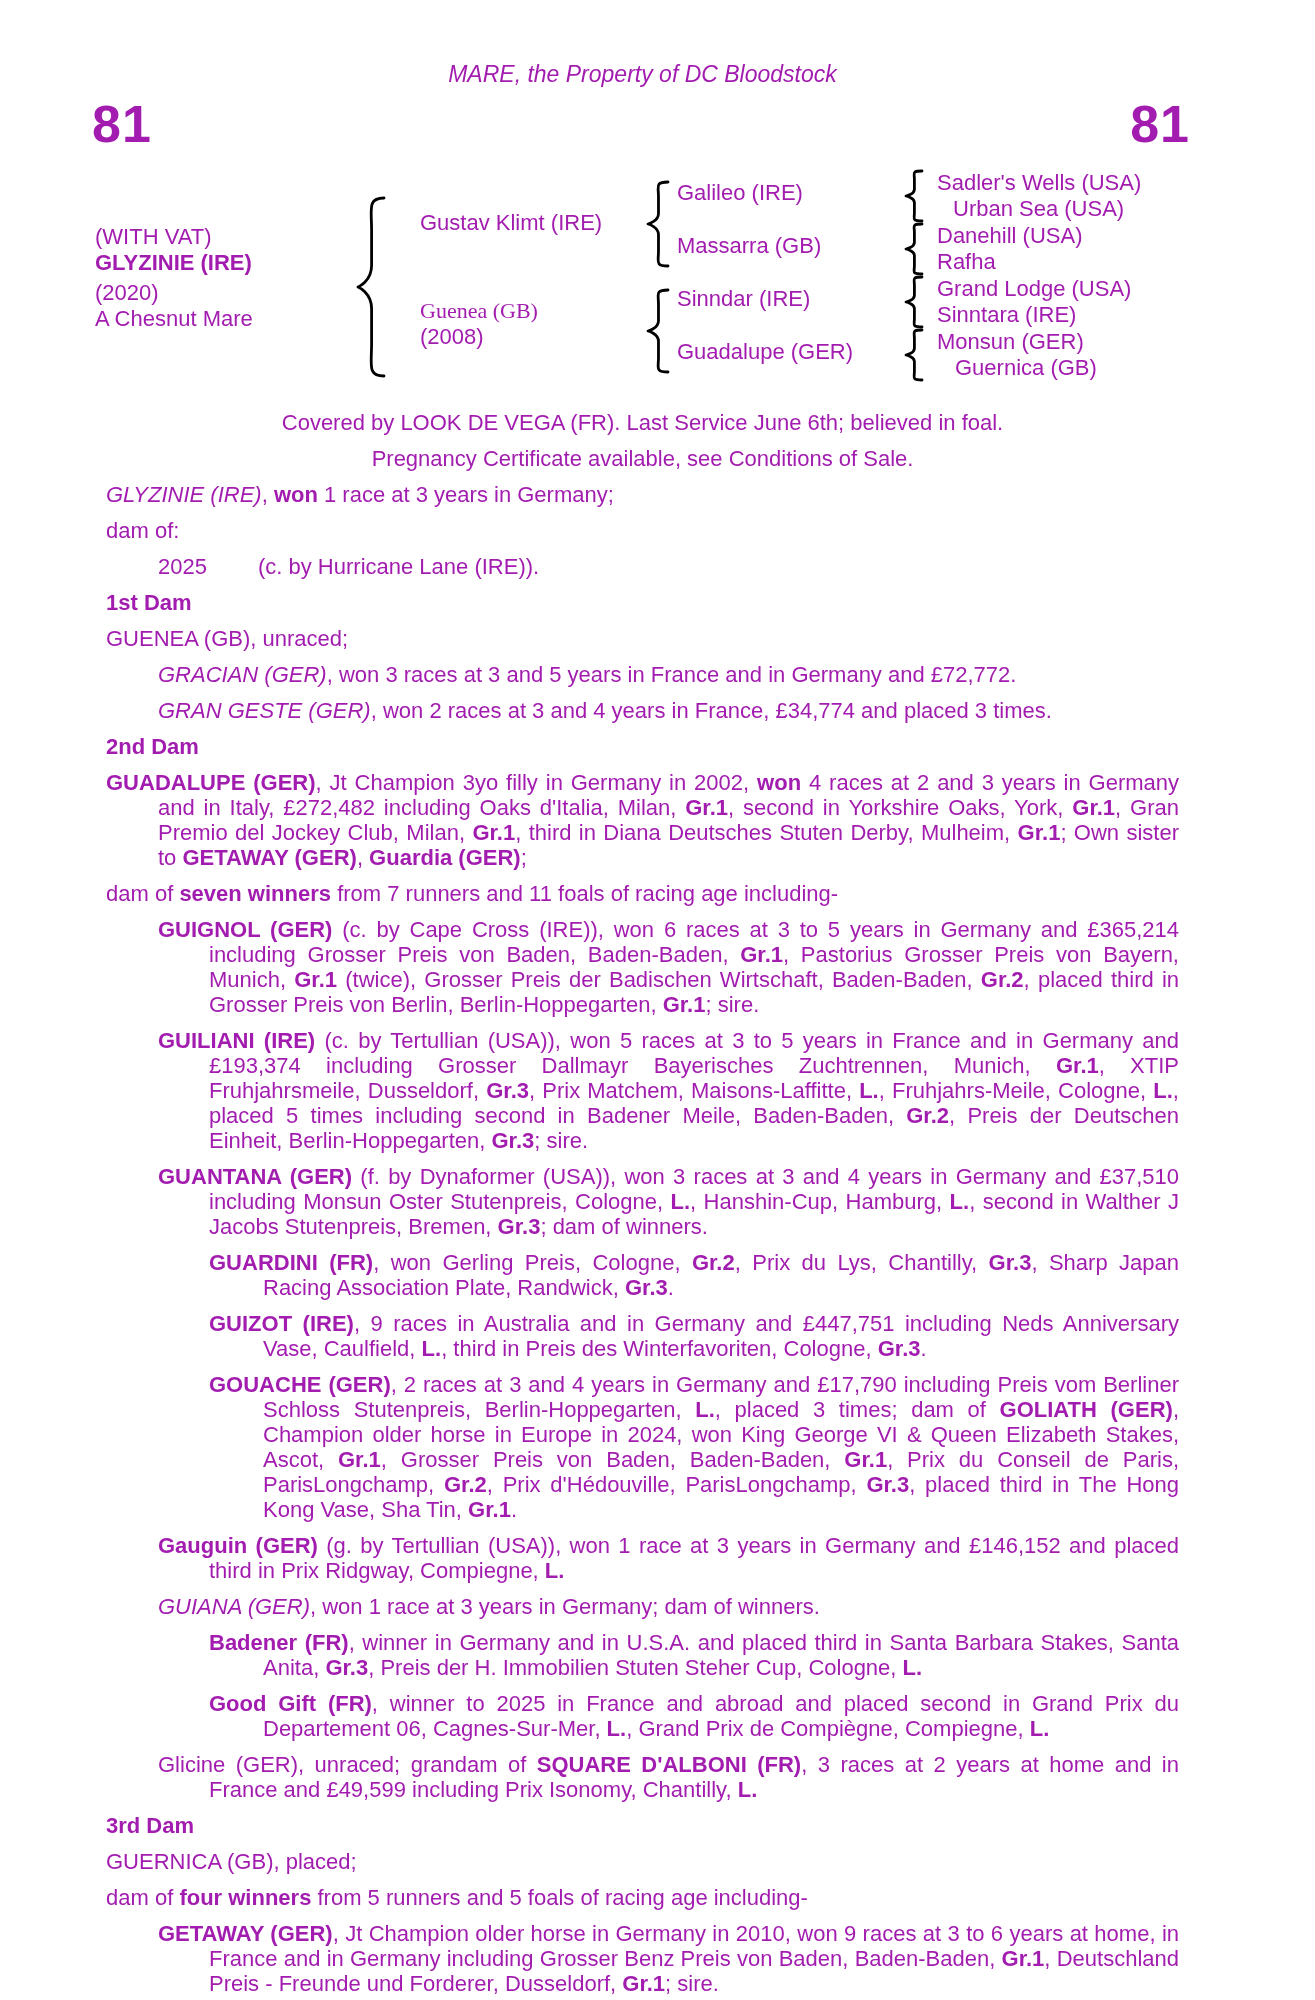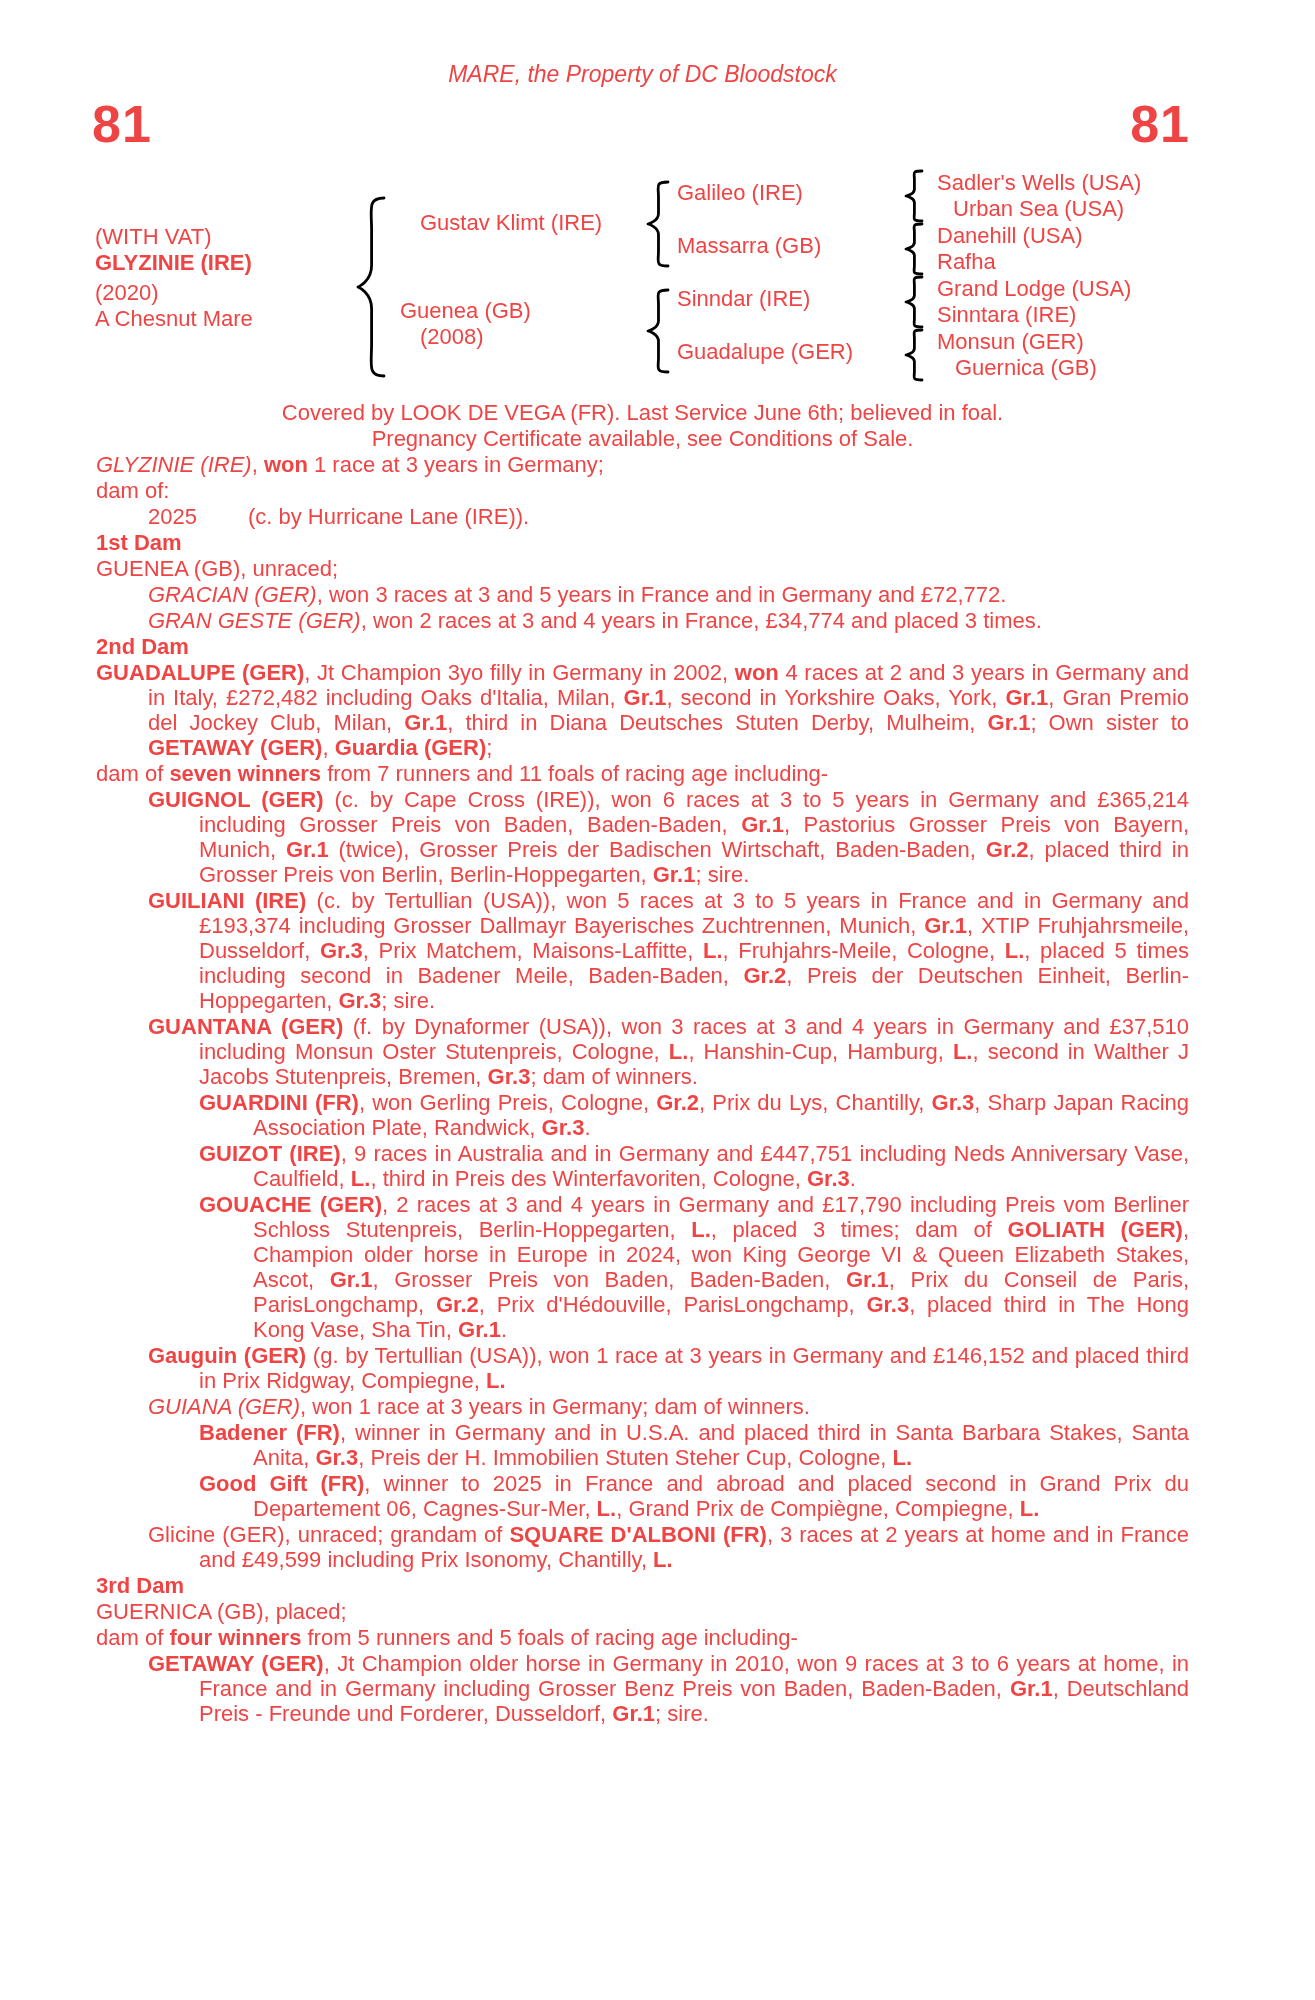--- a/index.html
+++ b/index.html
@@ -1,21 +1,21 @@
 <!DOCTYPE html>
 <html><head>
 <meta charset="utf-8">
 <style>
   html,body{margin:0;padding:0;background:#e8e8e8;}
   .page{
     position:relative;
     width:1315px;height:2000px;
     margin:0 auto;
     background:#ffffff;
-    color:#ef4444;
+    color:#a21caf;
     font-family:"Liberation Sans",sans-serif;
     font-size:22px;
     line-height:25px;
     overflow:hidden;
   }
   .abs{position:absolute;white-space:nowrap;}
   .title{
     position:absolute;left:95px;top:62px;width:1095px;
     text-align:center;font-style:italic;font-size:23px;
   }
@@ -25,21 +25,21 @@
     letter-spacing:1px;
   }
   .lot-left{left:92px;}
   .lot-right{right:125px;}
   .ped-name{line-height:25px;}
   .bold{font-weight:700;}
   .brace{position:absolute;}
   .body-col{
     position:absolute;left:95px;top:399px;width:1095px;
   }
-  .body-col p{margin:1px;}
+  .body-col p{margin:11px;}
   .center{text-align:center;}
   .j{text-align:justify;}
   .h{font-weight:700;}
   .mt24{margin-top:24px;}
   .mt26{margin-top:26px;}
   .mt27{margin-top:27px;}
   .hang0{padding-left:52px;text-indent:-52px;}
   .l1{padding-left:103px;text-indent:-51px;}
   .l2{padding-left:157px;text-indent:-54px;}
   .ind52{padding-left:52px;}
@@ -121,21 +121,21 @@
      <path d="M 18 2
              C 7.6 2 10.4 3.7800000000000002 10.4 10.26
              L 10.4 20.52
              C 10.4 25.38 2 27 2 27
              C 2 27 10.4 28.62 10.4 33.48
              L 10.4 43.74
              C 10.4 50.220000000000006 7.6 52 18 52" fill="none" stroke="#000" stroke-width="2.8" stroke-linecap="round" stroke-linejoin="round"></path>
         </svg></div>
 
     <div class="abs ped-name" style="left:420px;top:210px;">Gustav Klimt (IRE)</div>
-    <div class="abs ped-name" style="left:400px;top:298px;">Guenea (GB)</div>
+    <div class="abs ped-name" style="left:420px;top:298px;font-family:Liberation Serif, serif;">Guenea (GB)</div>
     <div class="abs ped-name" style="left:420px;top:324px;">(2008)</div>
 
     <div class="abs ped-name" style="left:677px;top:180px;">Galileo (IRE)</div>
     <div class="abs ped-name" style="left:677px;top:233px;">Massarra (GB)</div>
     <div class="abs ped-name" style="left:677px;top:286px;">Sinndar (IRE)</div>
     <div class="abs ped-name" style="left:677px;top:339px;">Guadalupe (GER)</div>
 
     <div class="abs ped-name" style="left:937px;top:170px;">Sadler's Wells (USA)</div>
     <div class="abs ped-name" style="left:953px;top:196px;">Urban Sea (USA)</div>
     <div class="abs ped-name" style="left:937px;top:223px;">Danehill (USA)</div>

